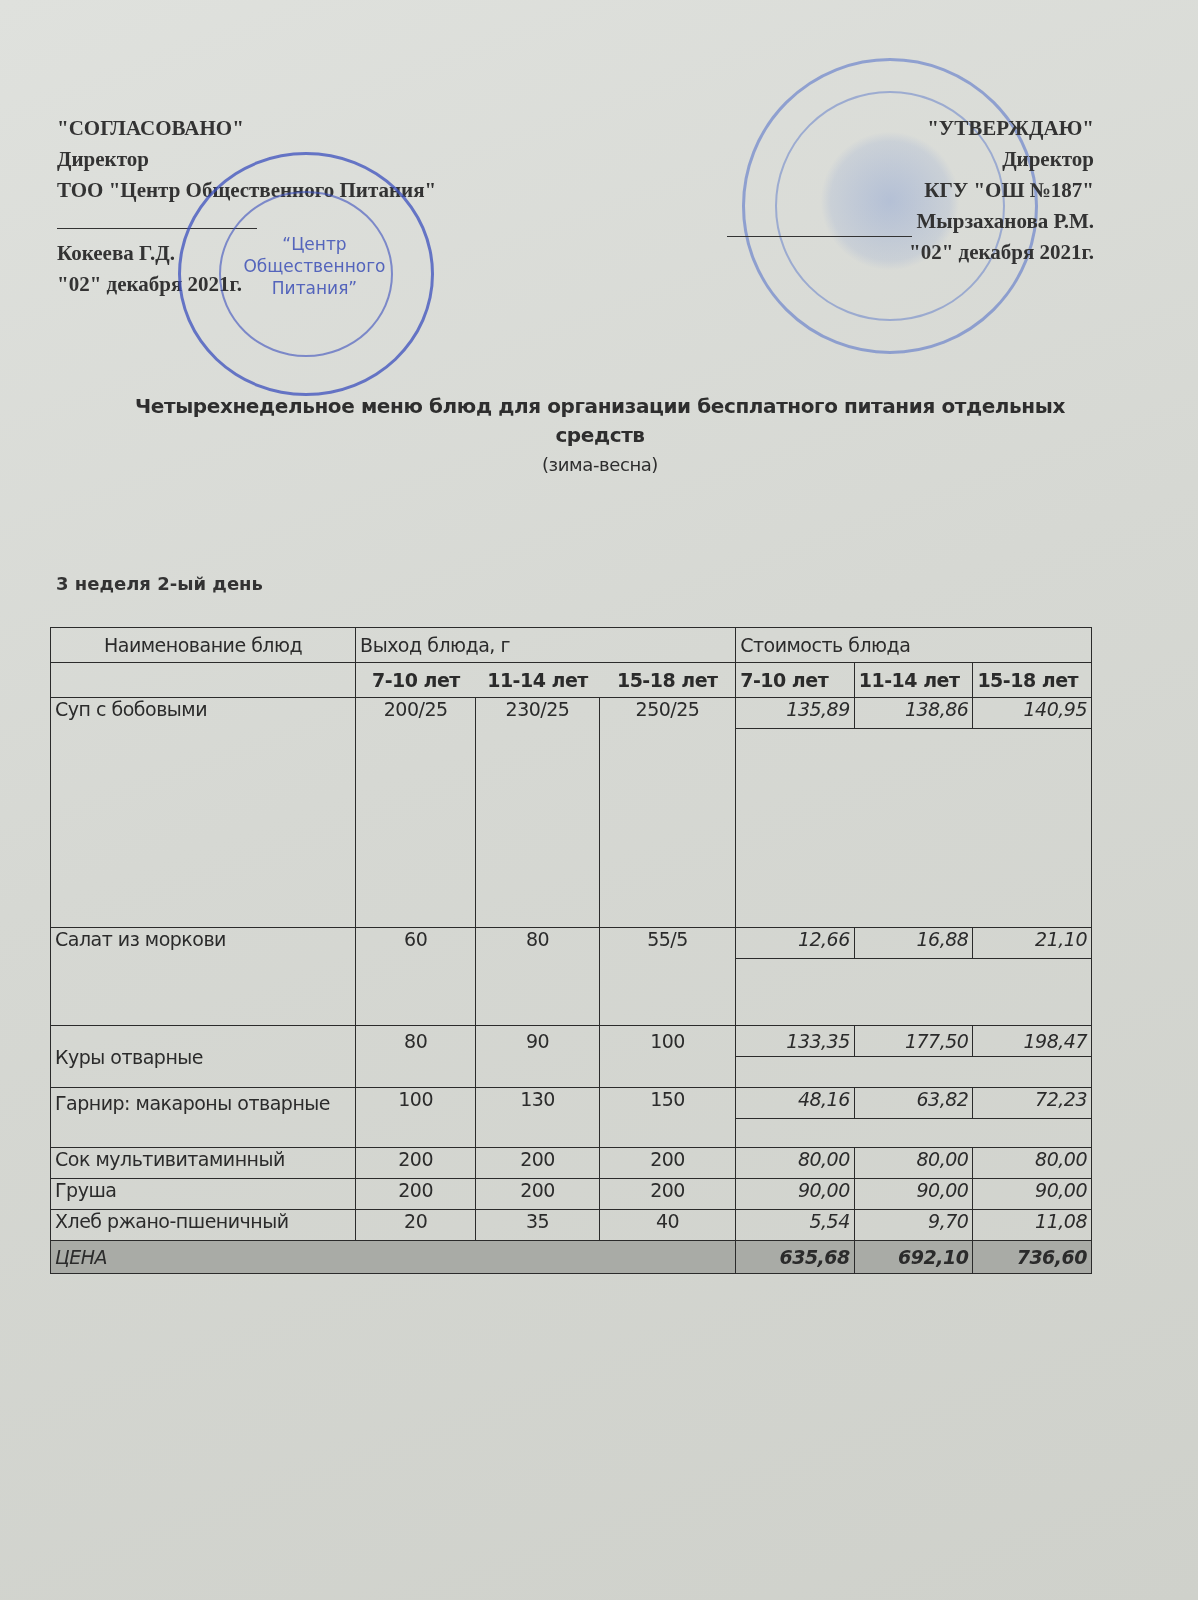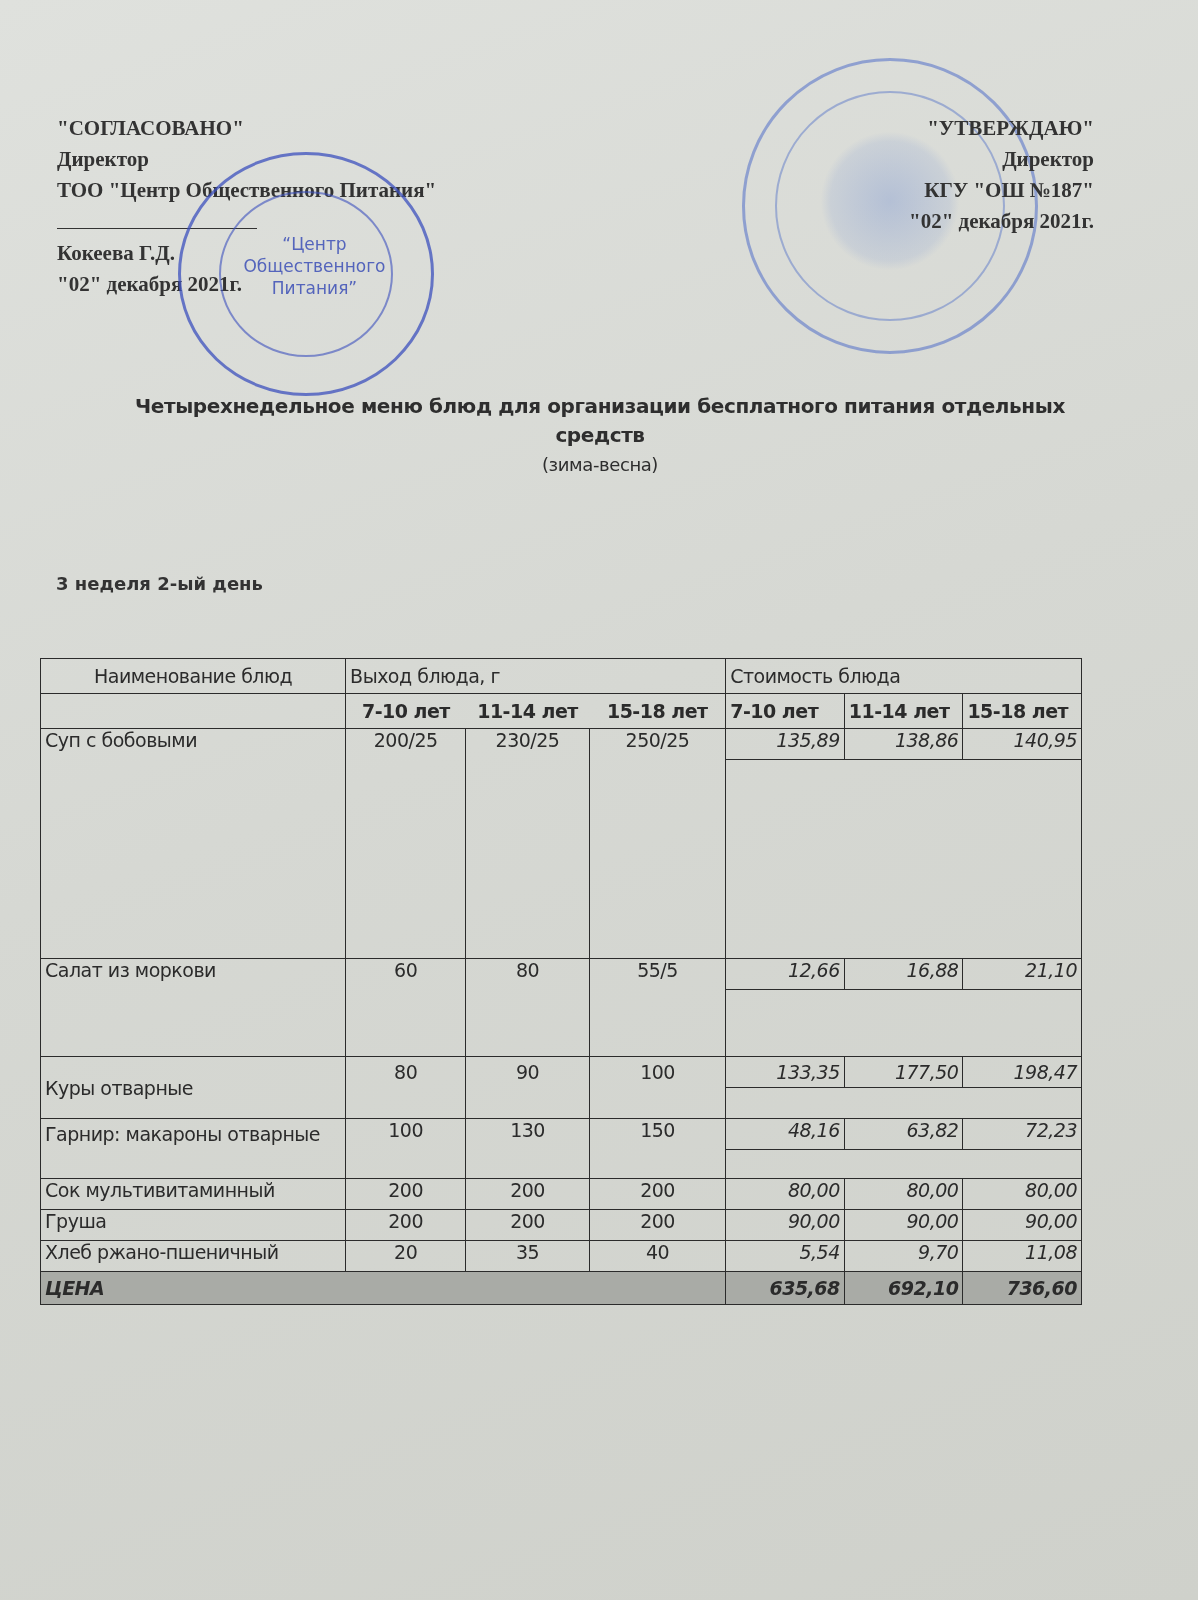--- a/index.html
+++ b/index.html
@@ -19,32 +19,32 @@
     .stamp { position: absolute; border-radius: 50%; border: 3px solid rgba(60,80,190,0.75); pointer-events: none; }
     .stamp-left { left: 178px; top: 152px; width: 250px; height: 238px; }
     .stamp-left .inner { position: absolute; left: 38px; top: 36px; right: 38px; bottom: 36px; border-radius: 50%; border: 2px solid rgba(60,80,190,0.6); }
     .stamp-left .center-text { position: absolute; left: 17px; right: 0; top: 78px; text-align: center; color: rgba(50,70,180,0.8); font-family: "DejaVu Sans", sans-serif; font-size: 17px; line-height: 22px; }
     .stamp-right { left: 742px; top: 58px; width: 290px; height: 290px; border-color: rgba(80,110,200,0.55); }
     .stamp-right .inner { position: absolute; left: 30px; top: 30px; right: 30px; bottom: 30px; border-radius: 50%; border: 2px solid rgba(80,110,200,0.45); }
     .stamp-right .emblem { position: absolute; left: 75px; top: 70px; width: 140px; height: 140px; border-radius: 50%; background: radial-gradient(circle, rgba(110,140,210,0.35) 0%, rgba(110,140,210,0.15) 60%, transparent 70%); }
     .title { position: absolute; left: 60px; width: 1080px; top: 392px; text-align: center; font-size: 20px; font-weight: bold; line-height: 29px; color: #2e2e2e; font-family: "DejaVu Sans", sans-serif; letter-spacing: -0.4px; }
     .subtitle { font-weight: normal; font-size: 18px; }
     .day-label { position: absolute; left: 56px; top: 573px; font-size: 18px; font-weight: bold; font-family: "DejaVu Sans", sans-serif; color: #333; }
-    table { position: absolute; left: 40px; top: 627px; width: 1042px; border-collapse: collapse; font-size: 19px; font-family: "DejaVu Sans", sans-serif; letter-spacing: -0.5px; color: #2b2b2b; margin-top: 31px; }
+    table { position: absolute; left: 50px; top: 627px; width: 1042px; border-collapse: collapse; font-size: 19px; font-family: "DejaVu Sans", sans-serif; letter-spacing: -0.5px; color: #2b2b2b; }
     td { border: 1.5px solid #2b2b2b; padding: 0 4px; vertical-align: top; }
     .hdr td { height: 34px; vertical-align: middle; }
     .c { text-align: center; }
     .r { text-align: right; font-style: italic; }
     .col-name { width: 292px; }
     .col-y1 { width: 110px; } .col-y2 { width: 114px; } .col-y3 { width: 126px; }
     .col-p { width: 108px; }
     .noside-l { border-left: none; } .noside-r { border-right: none; }
     .cost td { height: 30px; }
     .total td { background: #a9aba6; height: 32px; vertical-align: middle; }
-    .total .label { font-style: italic; font-weight: bold; }
+    .total .label { font-style: italic; font-weight: normal; }
     .total .r { font-weight: bold; }
   </style>
 </head>
 <body>
 
 <div class="stamp stamp-right">
   <div class="inner"></div>
   <div class="emblem"></div>
 </div>
 
@@ -54,20 +54,21 @@
   <div>ТОО "Центр Общественного Питания"</div>
   <div><span class="sig-line left-sig-line"></span></div>
   <div>Кокеева Г.Д.</div>
   <div>"02" декабря 2021г.</div>
 </div>
 
 <div class="right-block serif">
   <div>"УТВЕРЖДАЮ"</div>
   <div>Директор</div>
   <div>КГУ  "ОШ №187"</div>
+  <div><span class="sig-line right-sig-line"></span><span>Мырзаханова Р.М.</span></div>
   <div>"02" декабря 2021г.</div>
 </div>
 
 <div class="stamp stamp-left">
   <div class="inner"></div>
   <div class="center-text">
     <div>“Центр</div>
     <div>Общественного</div>
     <div>Питания”</div>
   </div>

